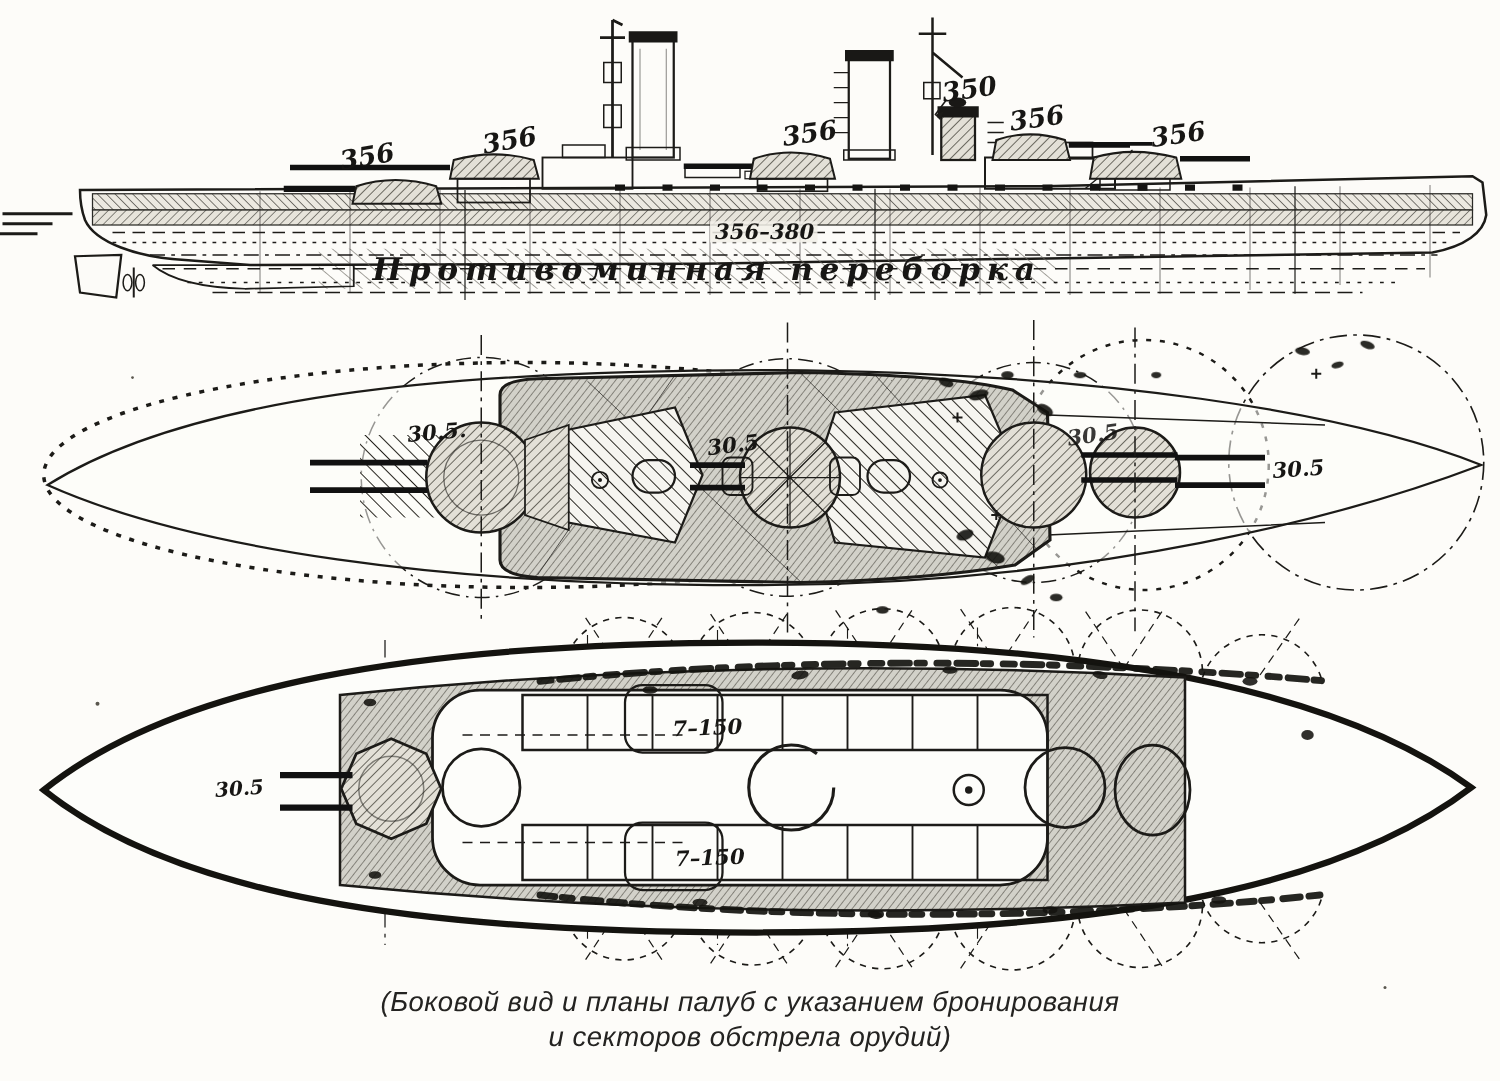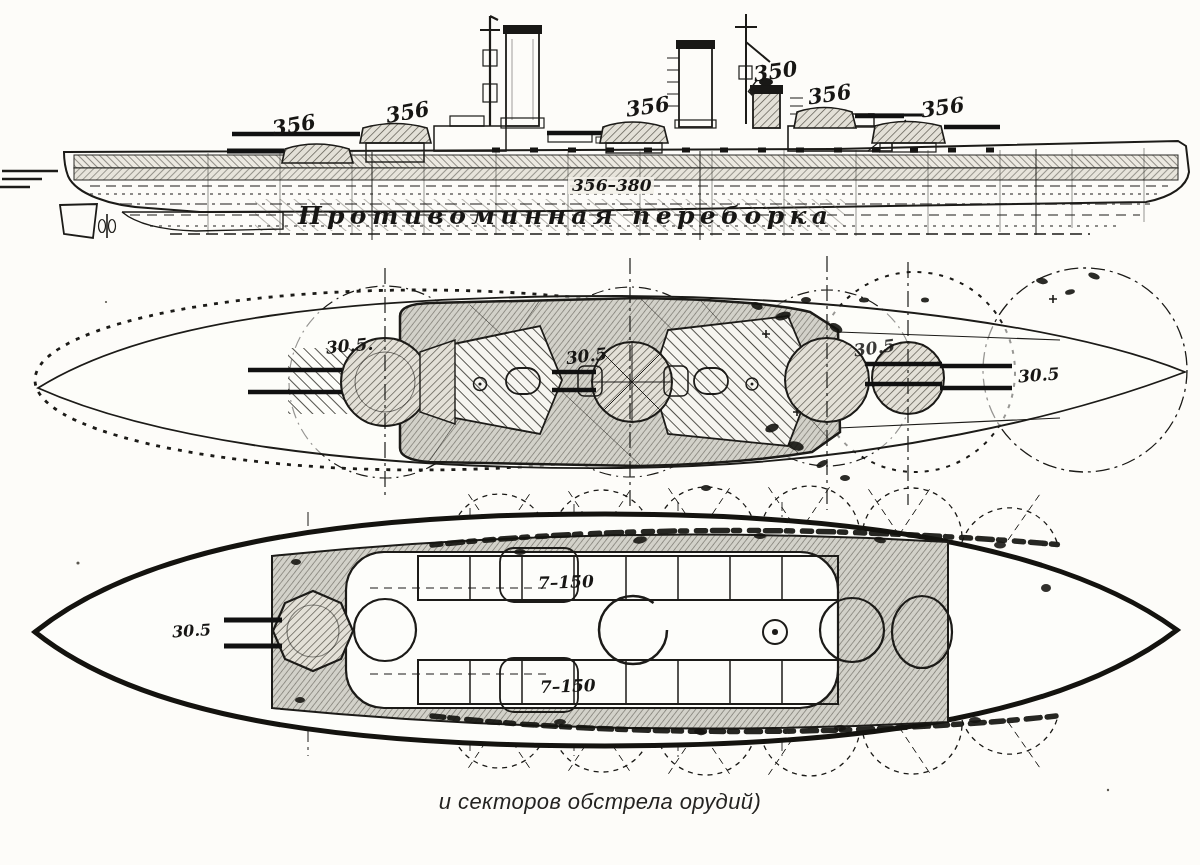--- a/index.html
+++ b/index.html
@@ -252,15 +252,16 @@
   </g>
 
   <g fill="#5a574f">
     <circle cx="78" cy="563" r="1.6"></circle>
     <circle cx="1108" cy="790" r="1.2"></circle>
     <circle cx="106" cy="302" r="1.1"></circle>
   </g>
 </svg>
 
 <div class="caption">
+  <div>(Боковой вид и планы палуб с указанием бронирования</div>
   <div>и секторов обстрела орудий)</div>
 </div>
 </div>
 
 </body></html>

